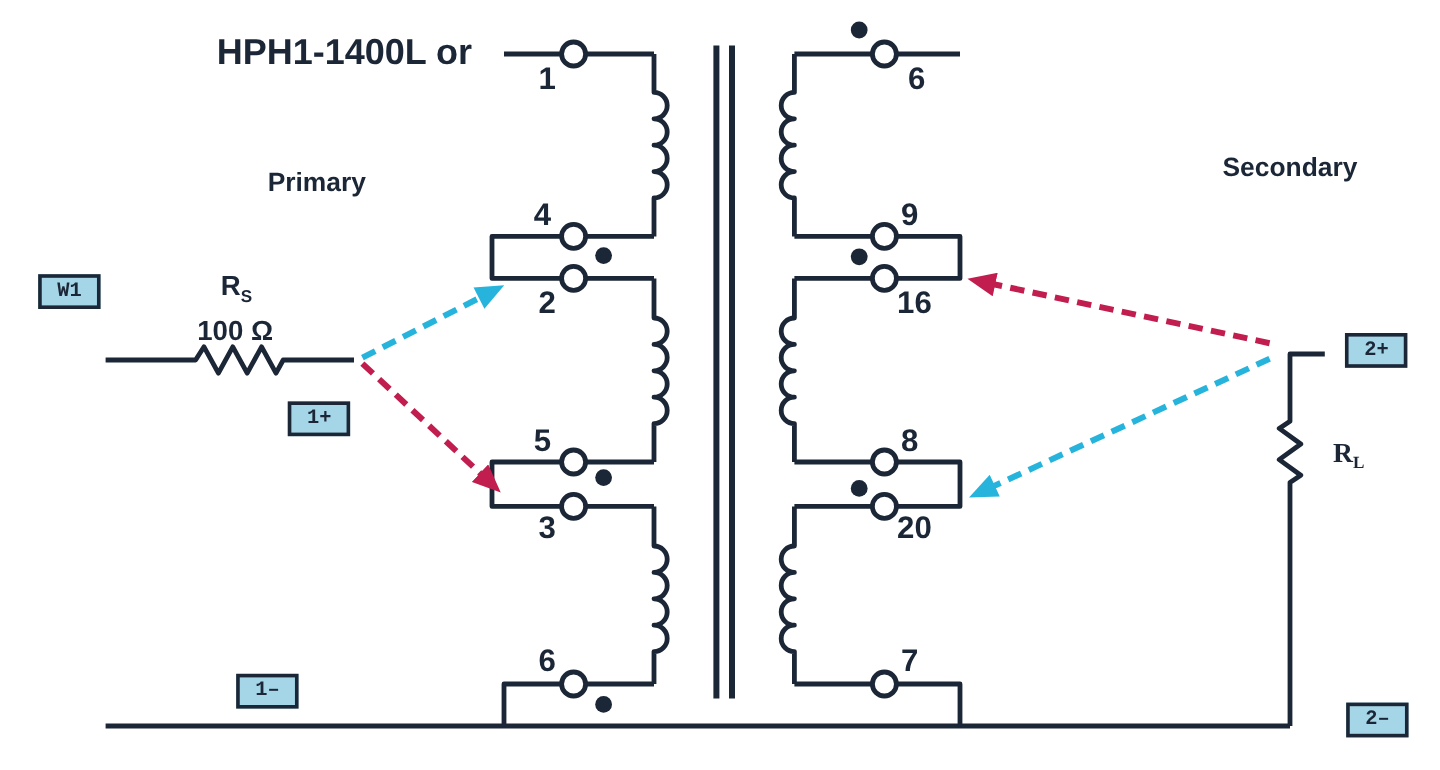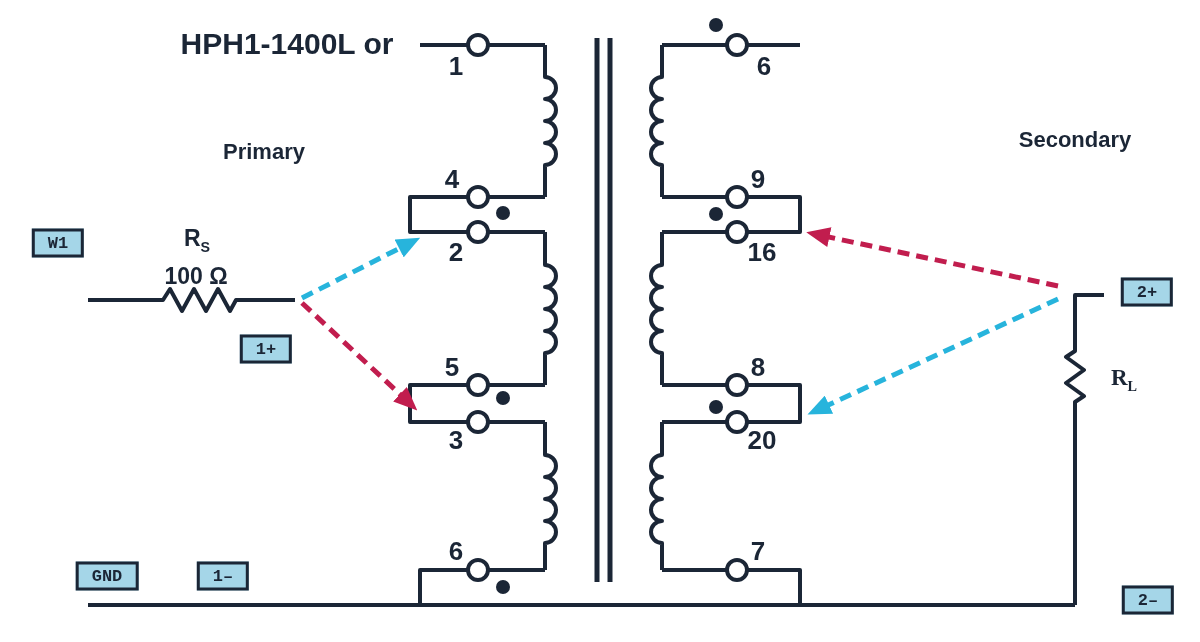--- a/index.html
+++ b/index.html
@@ -131,18 +131,17 @@
 
   <div class="label num" style="left:764px; top:66px;">6</div>
   <div class="label num" style="left:758px; top:179px;">9</div>
   <div class="label num" style="left:762px; top:252px;">16</div>
   <div class="label num" style="left:758px; top:367px;">8</div>
   <div class="label num" style="left:762px; top:440px;">20</div>
   <div class="label num" style="left:758px; top:551px;">7</div>
 
   <div class="tag" style="left:58px;   top:243px;">W1</div>
   <div class="tag" style="left:266px;  top:349px;">1+</div>
-  <div class="tag" style="left:107px;  top:576px;">GND</div>
   <div class="tag" style="left:223px;  top:576px;">1–</div>
   <div class="tag" style="left:1147px; top:292px;">2+</div>
   <div class="tag" style="left:1148px; top:600px;">2–</div>
 
 </div>
 
 </body></html>

